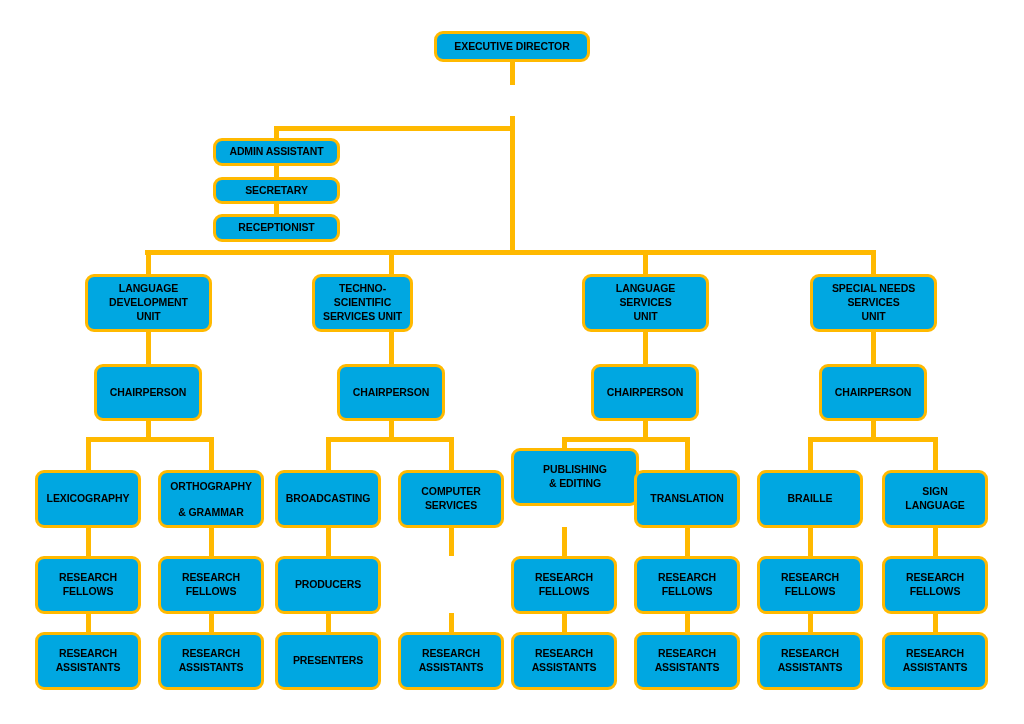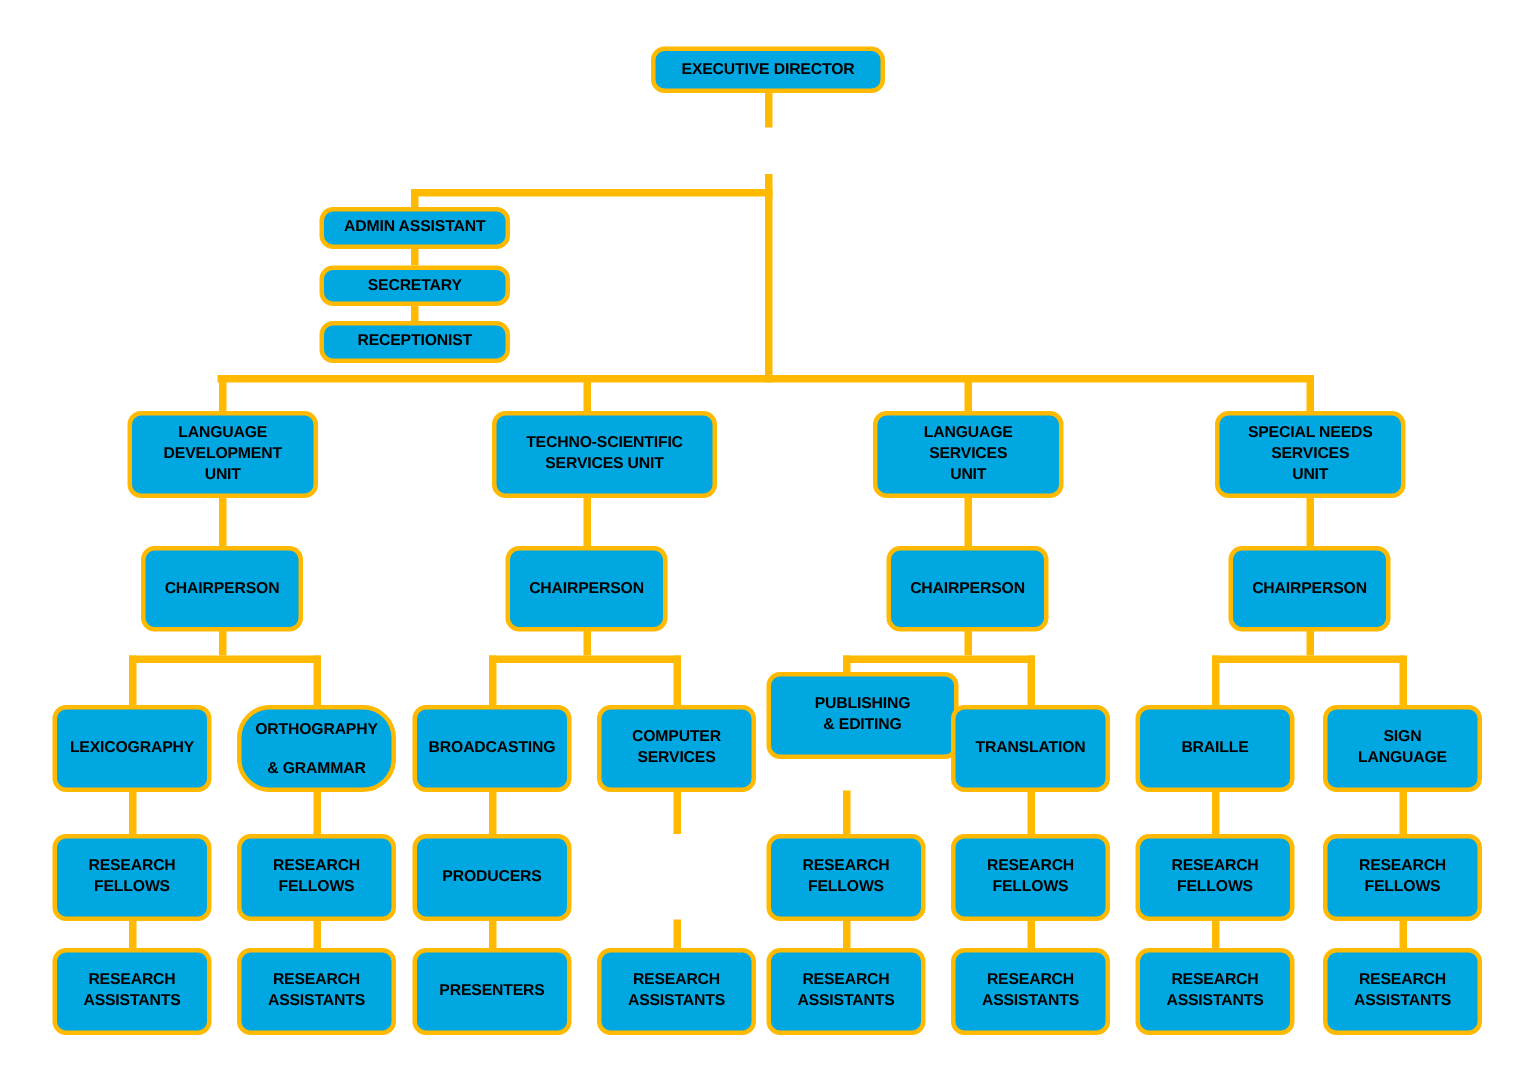--- a/index.html
+++ b/index.html
@@ -11,21 +11,21 @@
     position:absolute; background:#ffb900; z-index:0;
   }
   .node {
     position:absolute; box-sizing:border-box; z-index:1;
     background:#00a7e1; border:3px solid #ffb900; border-radius:9px;
     display:flex; align-items:center; justify-content:center;
     text-align:center; color:#000000;
     font-weight:bold; font-size:10.5px; line-height:1.32; letter-spacing:-0.1px;
     white-space:pre-line; padding:1px 2px;
   }
-  .node.wide { line-height:2.5;border-radius:22px; }
+  .node.wide { line-height:2.5; }
 </style>
 </head>
 <body>
 
 <div id="canvas">
 
   <div class="line" style="left:510px;top:62px;width:5px;height:23px;"></div>
   <div class="line" style="left:510px;top:116px;width:5px;height:139px;"></div>
   <div class="line" style="left:274px;top:126px;width:241px;height:5px;"></div>
   <div class="line" style="left:274px;top:126px;width:5px;height:12px;"></div>
@@ -82,21 +82,21 @@
 
   <div class="node" style="left:434px;top:31px;width:156px;height:31px;">EXECUTIVE DIRECTOR</div>
 
   <div class="node" style="left:213px;top:138px;width:127px;height:28px;">ADMIN ASSISTANT</div>
   <div class="node" style="left:213px;top:177px;width:127px;height:27px;">SECRETARY</div>
   <div class="node" style="left:213px;top:214px;width:127px;height:28px;">RECEPTIONIST</div>
 
   <div class="node" style="left:85px;top:274px;width:127px;height:58px;">LANGUAGE
 DEVELOPMENT
 UNIT</div>
-  <div class="node" style="left:328px;top:274px;width:150px;height:58px;">TECHNO-SCIENTIFIC
+  <div class="node" style="left:312px;top:274px;width:101px;height:58px;">TECHNO-SCIENTIFIC
 SERVICES UNIT</div>
   <div class="node" style="left:582px;top:274px;width:127px;height:58px;">LANGUAGE
 SERVICES
 UNIT</div>
   <div class="node" style="left:810px;top:274px;width:127px;height:58px;">SPECIAL NEEDS
 SERVICES
 UNIT</div>
 
   <div class="node" style="left:94px;top:364px;width:108px;height:57px;">CHAIRPERSON</div>
   <div class="node" style="left:337px;top:364px;width:108px;height:57px;">CHAIRPERSON</div>

